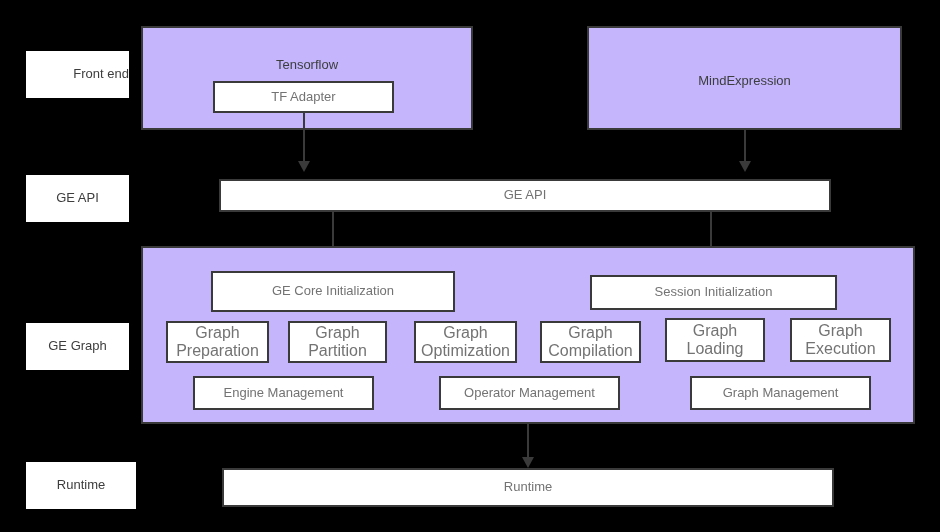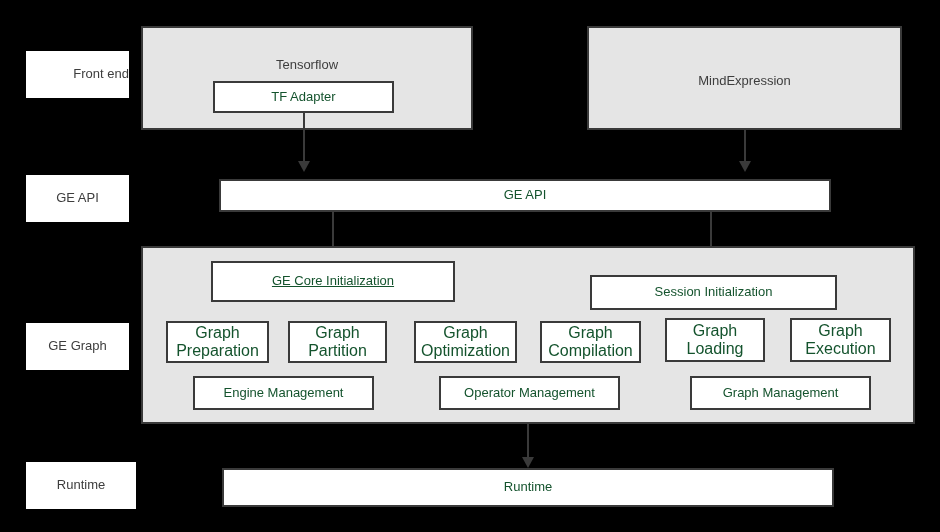--- a/index.html
+++ b/index.html
@@ -12,42 +12,42 @@
     position: relative;
     width: 940px;
     height: 532px;
     background: #000000;
     font-family: "Liberation Sans", sans-serif;
     overflow: hidden;
   }
   .box {
     position: absolute;
     background: #ffffff;
-    color: #14532d;
+    color: #737373;
     display: flex;
     align-items: center;
     justify-content: center;
     text-align: center;
     line-height: 1.15;
     box-sizing: border-box;
     white-space: pre-line;
   }
   
   .stage-label {
     border: none;
     font-size: 13px;
     color: #3d3d3d;
   }
   
   .framed {
     border: 2px solid #3a3a3a;
   }
   .container-box {
     position: absolute;
-    background: #e5e5e5;
+    background: #c4b5fd;
     border: 2px solid #3a3a3a;
     box-sizing: border-box;
   }
   .label-inner-title {
     position: absolute;
     color: #3d3d3d;
     font-size: 13px;
     text-align: center;
     white-space: nowrap;
   }
@@ -110,21 +110,21 @@
   </div>
 
   <div class="conn" style="left:332px; top:212px; height:48px;"></div>
   <div class="arrowhead" style="left:327px; top:258px;"></div>
 
   <div class="conn" style="left:710px; top:212px; height:48px;"></div>
   <div class="arrowhead" style="left:705px; top:258px;"></div>
 
   <div class="container-box" style="left:141px; top:246px; width:774px; height:178px;"></div>
 
-  <div class="box framed" style="left:211px; top:261px; width:244px; height:41px; font-size:13px;text-decoration:underline;">
+  <div class="box framed" style="left:211px; top:271px; width:244px; height:41px; font-size:13px;">
     <span>GE Core Initialization</span>
   </div>
   <div class="box framed" style="left:590px; top:275px; width:247px; height:35px; font-size:13px;">
     <span>Session Initialization</span>
   </div>
 
   <div class="box framed two-line" style="left:166px; top:321px; width:103px; height:42px;">
     <span>Graph
 Preparation</span>
   </div>

